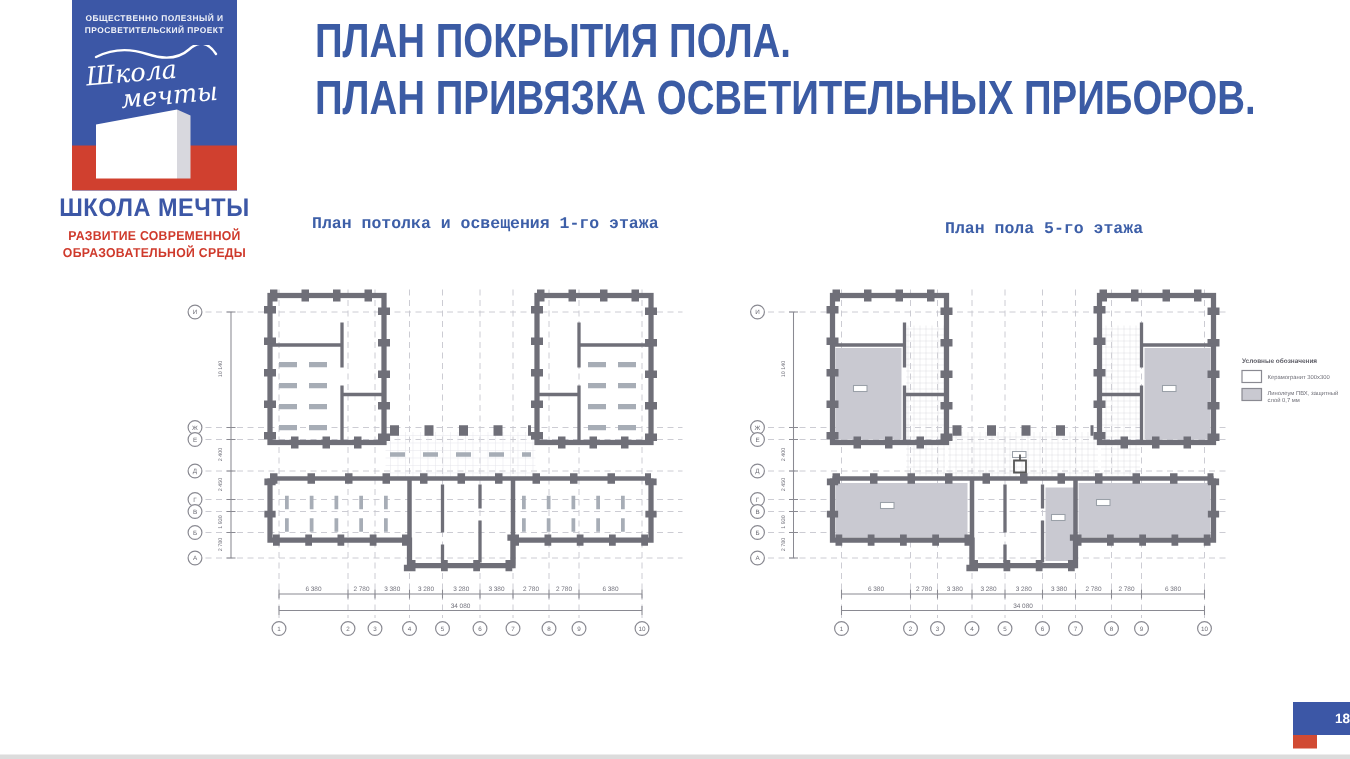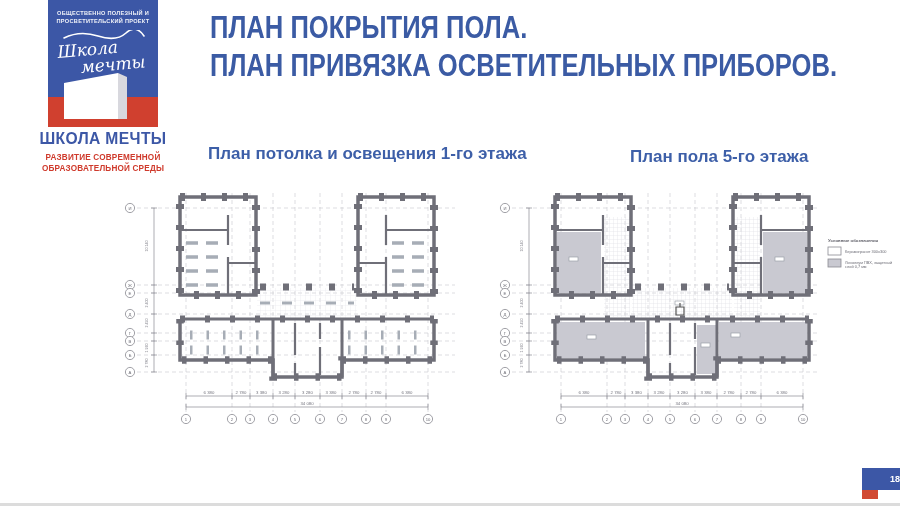--- a/index.html
+++ b/index.html
@@ -22,21 +22,21 @@
   .tagline{position:absolute;left:30px;top:152px;width:146px;text-align:center;
     color:#cf3a2c;font-weight:bold;font-size:8.6px;line-height:11px;letter-spacing:.2px;
     transform:scaleX(.95);transform-origin:center;}
 
   
   .main-title{position:absolute;left:210px;top:8px;color:#3b5ba4;font-weight:bold;
     font-size:32px;line-height:38px;letter-spacing:0;
     transform:scaleX(.8);transform-origin:left top;white-space:nowrap;}
 
   
-  .plan-caption{position:absolute;color:#3d5fa8;font-weight:bold;font-size:17px;}
+  .plan-caption{position:absolute;color:#3d5fa8;font-weight:bold;font-size:11px;font-family:Liberation Mono, monospace;}
   .plan-caption.left{left:208px;top:144px;}
   .plan-caption.right{left:630px;top:147px;}
 
   
   .plan-svg{position:absolute;}
   .plan-svg.left{left:110px;top:175px;}
   .plan-svg.right{left:485px;top:175px;}
   .dimtxt{font:4.3px "Liberation Sans",sans-serif;fill:#74747e;}
   .sidetxt{font:3.6px "Liberation Sans",sans-serif;fill:#74747e;}
   .axtxt{font:4.2px "Liberation Sans",sans-serif;fill:#6d6d76;}

